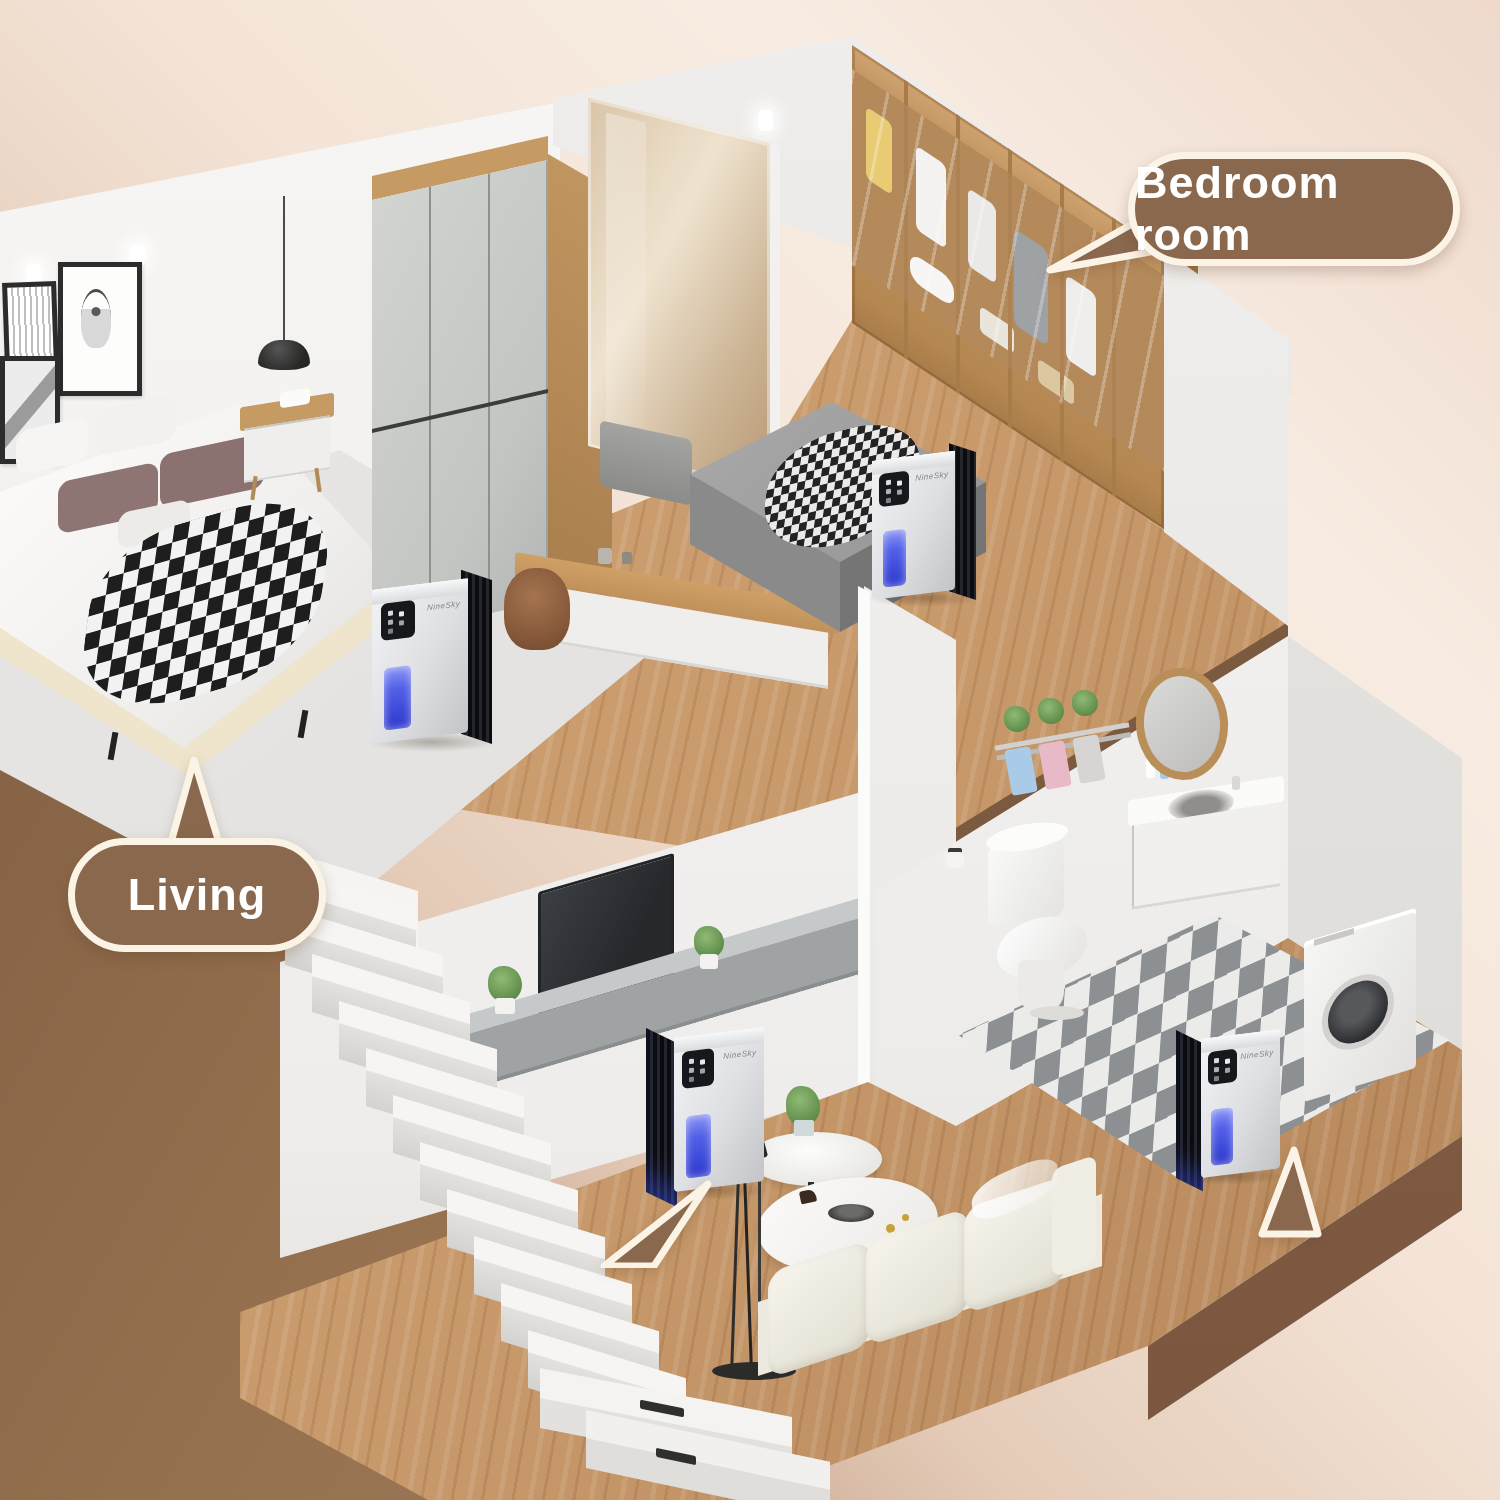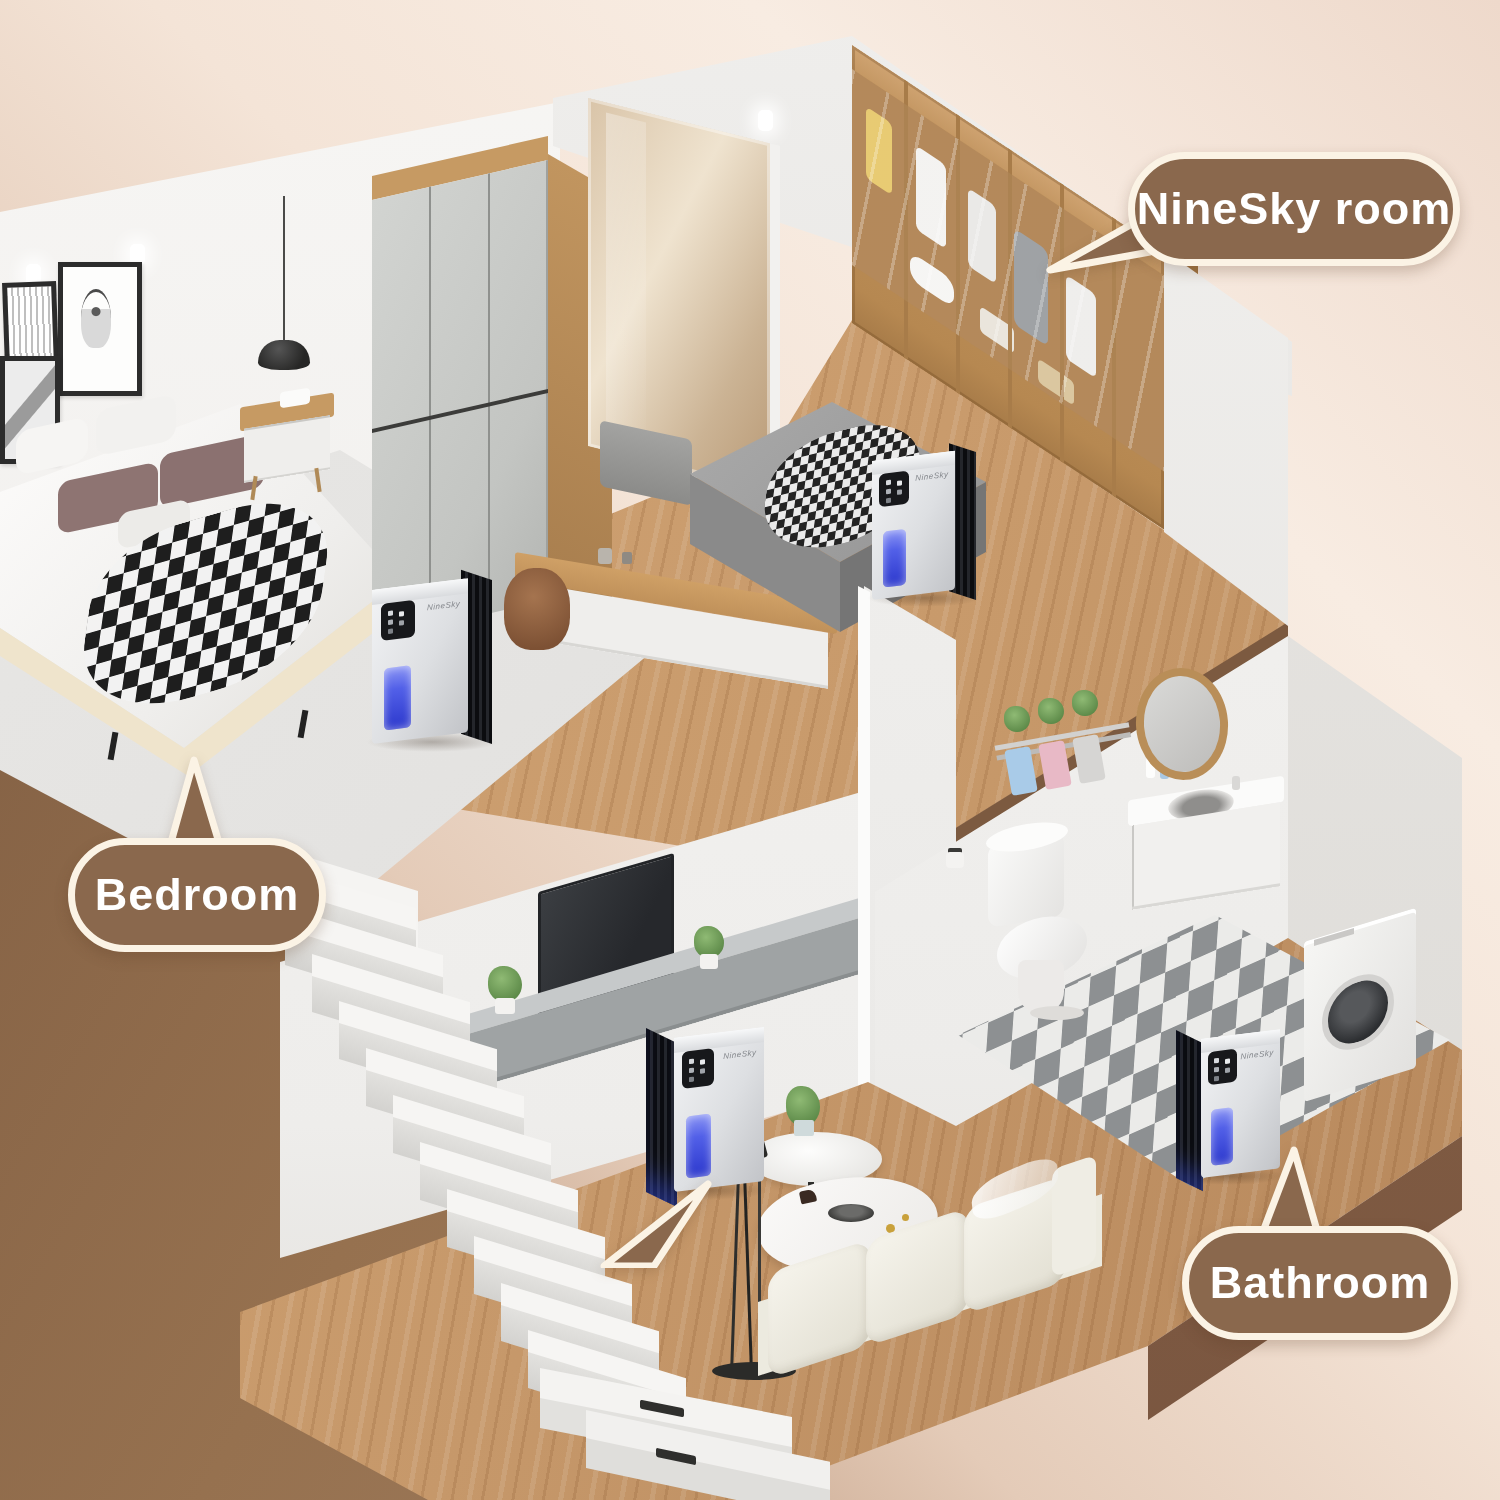--- a/index.html
+++ b/index.html
@@ -383,34 +383,31 @@
         </div>
       <div class="brand">NineSky</div>
       <div class="tank"></div>
     </div>
   </div>
 
   <svg class="tail" style="left:1046px;top:206px;" width="110" height="74" viewBox="0 0 110 74">
     <polygon points="104,8 4,64 104,46" fill="#8a684d" stroke="#fbf3e5" stroke-width="7" stroke-linejoin="round"></polygon>
   </svg>
   <div class="bubble" style="left:1128px;top:152px;width:318px;height:100px;">
-    <span>NineSky room</span>
+    <span>Bedroom room</span>
   </div>
 
   <svg class="tail" style="left:158px;top:756px;" width="74" height="94" viewBox="0 0 74 94">
     <polygon points="12,90 36,4 62,90" fill="#8a684d" stroke="#fbf3e5" stroke-width="7" stroke-linejoin="round"></polygon>
   </svg>
   <div class="bubble" style="left:68px;top:838px;width:244px;height:100px;">
-    <span>Bedroom</span>
+    <span>Living</span>
   </div>
 
   <svg class="tail" style="left:596px;top:1180px;" width="118" height="88" viewBox="0 0 118 88">
     <polygon points="8,86 112,4 58,86" fill="#8a684d" stroke="#fbf3e5" stroke-width="7" stroke-linejoin="round"></polygon>
   </svg>
 
   <svg class="tail" style="left:1252px;top:1146px;" width="74" height="92" viewBox="0 0 74 92">
     <polygon points="10,88 42,4 66,88" fill="#8a684d" stroke="#fbf3e5" stroke-width="7" stroke-linejoin="round"></polygon>
   </svg>
-  <div class="bubble" style="left:1182px;top:1226px;width:262px;height:100px;">
-    <span>Bathroom</span>
-  </div>
 
 </div>
 
 </body></html>

